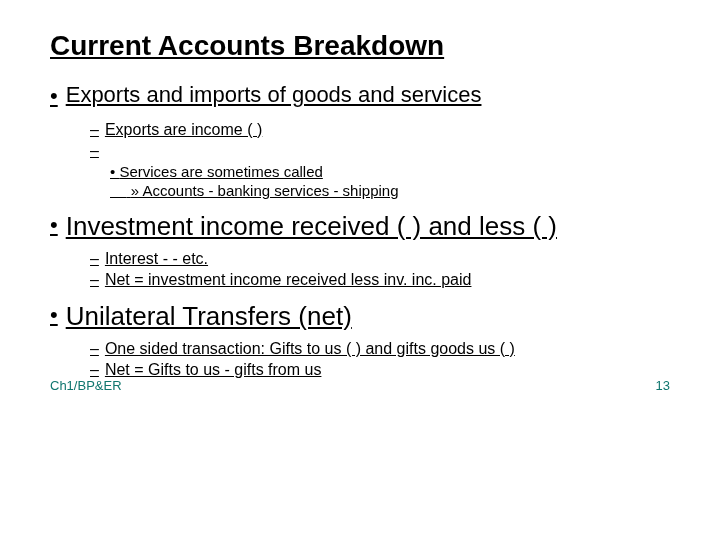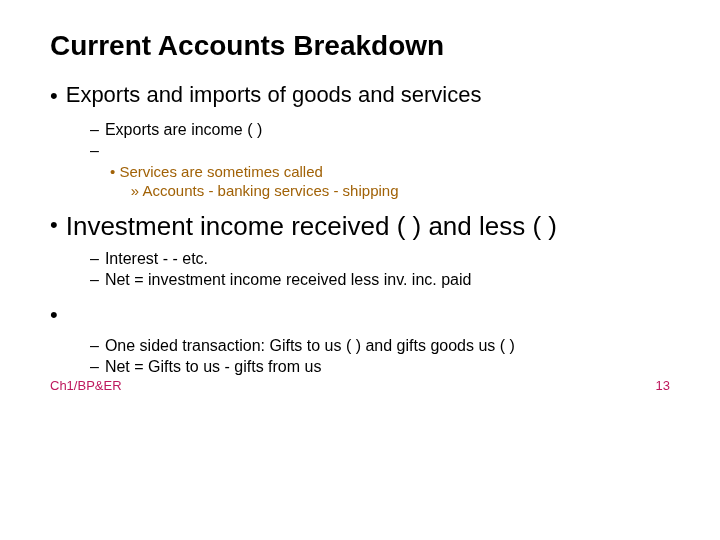--- a/index.html
+++ b/index.html
@@ -12,20 +12,21 @@
       height: 540px;
       background: #ffffff;
       font-family: Arial, sans-serif;
       overflow: hidden;
     }
     .slide {
       width: 720px;
       height: 408px;
       padding: 30px 65px 20px 50px;
       position: relative;
+      text-decoration: underline;
     }
     .title {
       font-size: 28px;
       font-weight: bold;
       margin-bottom: 20px;
       color: #000;
     }
     .bullet-main {
       font-size: 22px;
       margin-bottom: 10px;
@@ -51,39 +52,39 @@
     }
     .sub-dash {
       margin-right: 6px;
     }
     .sub-sub-list {
       margin-left: 20px;
       margin-bottom: 4px;
     }
     .sub-sub-item {
       font-size: 15px;
-      color: #a16207;
+      color: #000000;
       margin-bottom: 2px;
     }
     .bullet-large {
       font-size: 26px;
       margin-bottom: 8px;
       color: #000;
       display: flex;
       align-items: flex-start;
     }
     .footer {
       position: absolute;
       bottom: 15px;
       left: 50px;
       right: 50px;
       display: flex;
       justify-content: space-between;
       font-size: 13px;
-      color: #be185d;
+      color: #0f766e;
     }
     .section {
       margin-bottom: 12px;
     }
   </style>
 </head>
 <body>
 
 <div class="slide">
 
@@ -128,20 +129,21 @@
       <div class="sub-item">
         <span class="sub-dash">–</span>
         <span>Net =  investment income received less inv. inc. paid</span>
       </div>
     </div>
   </div>
 
   <div class="section">
     <div class="bullet-large">
       <span class="bullet-dot">•</span>
+      <span>Unilateral Transfers (net)</span>
     </div>
     <div class="sub-list">
       <div class="sub-item">
         <span class="sub-dash">–</span>
         <span>One sided transaction: Gifts to us (  )  and gifts goods us (   )</span>
       </div>
       <div class="sub-item">
         <span class="sub-dash">–</span>
         <span>Net =   Gifts to us - gifts from us</span>
       </div>

